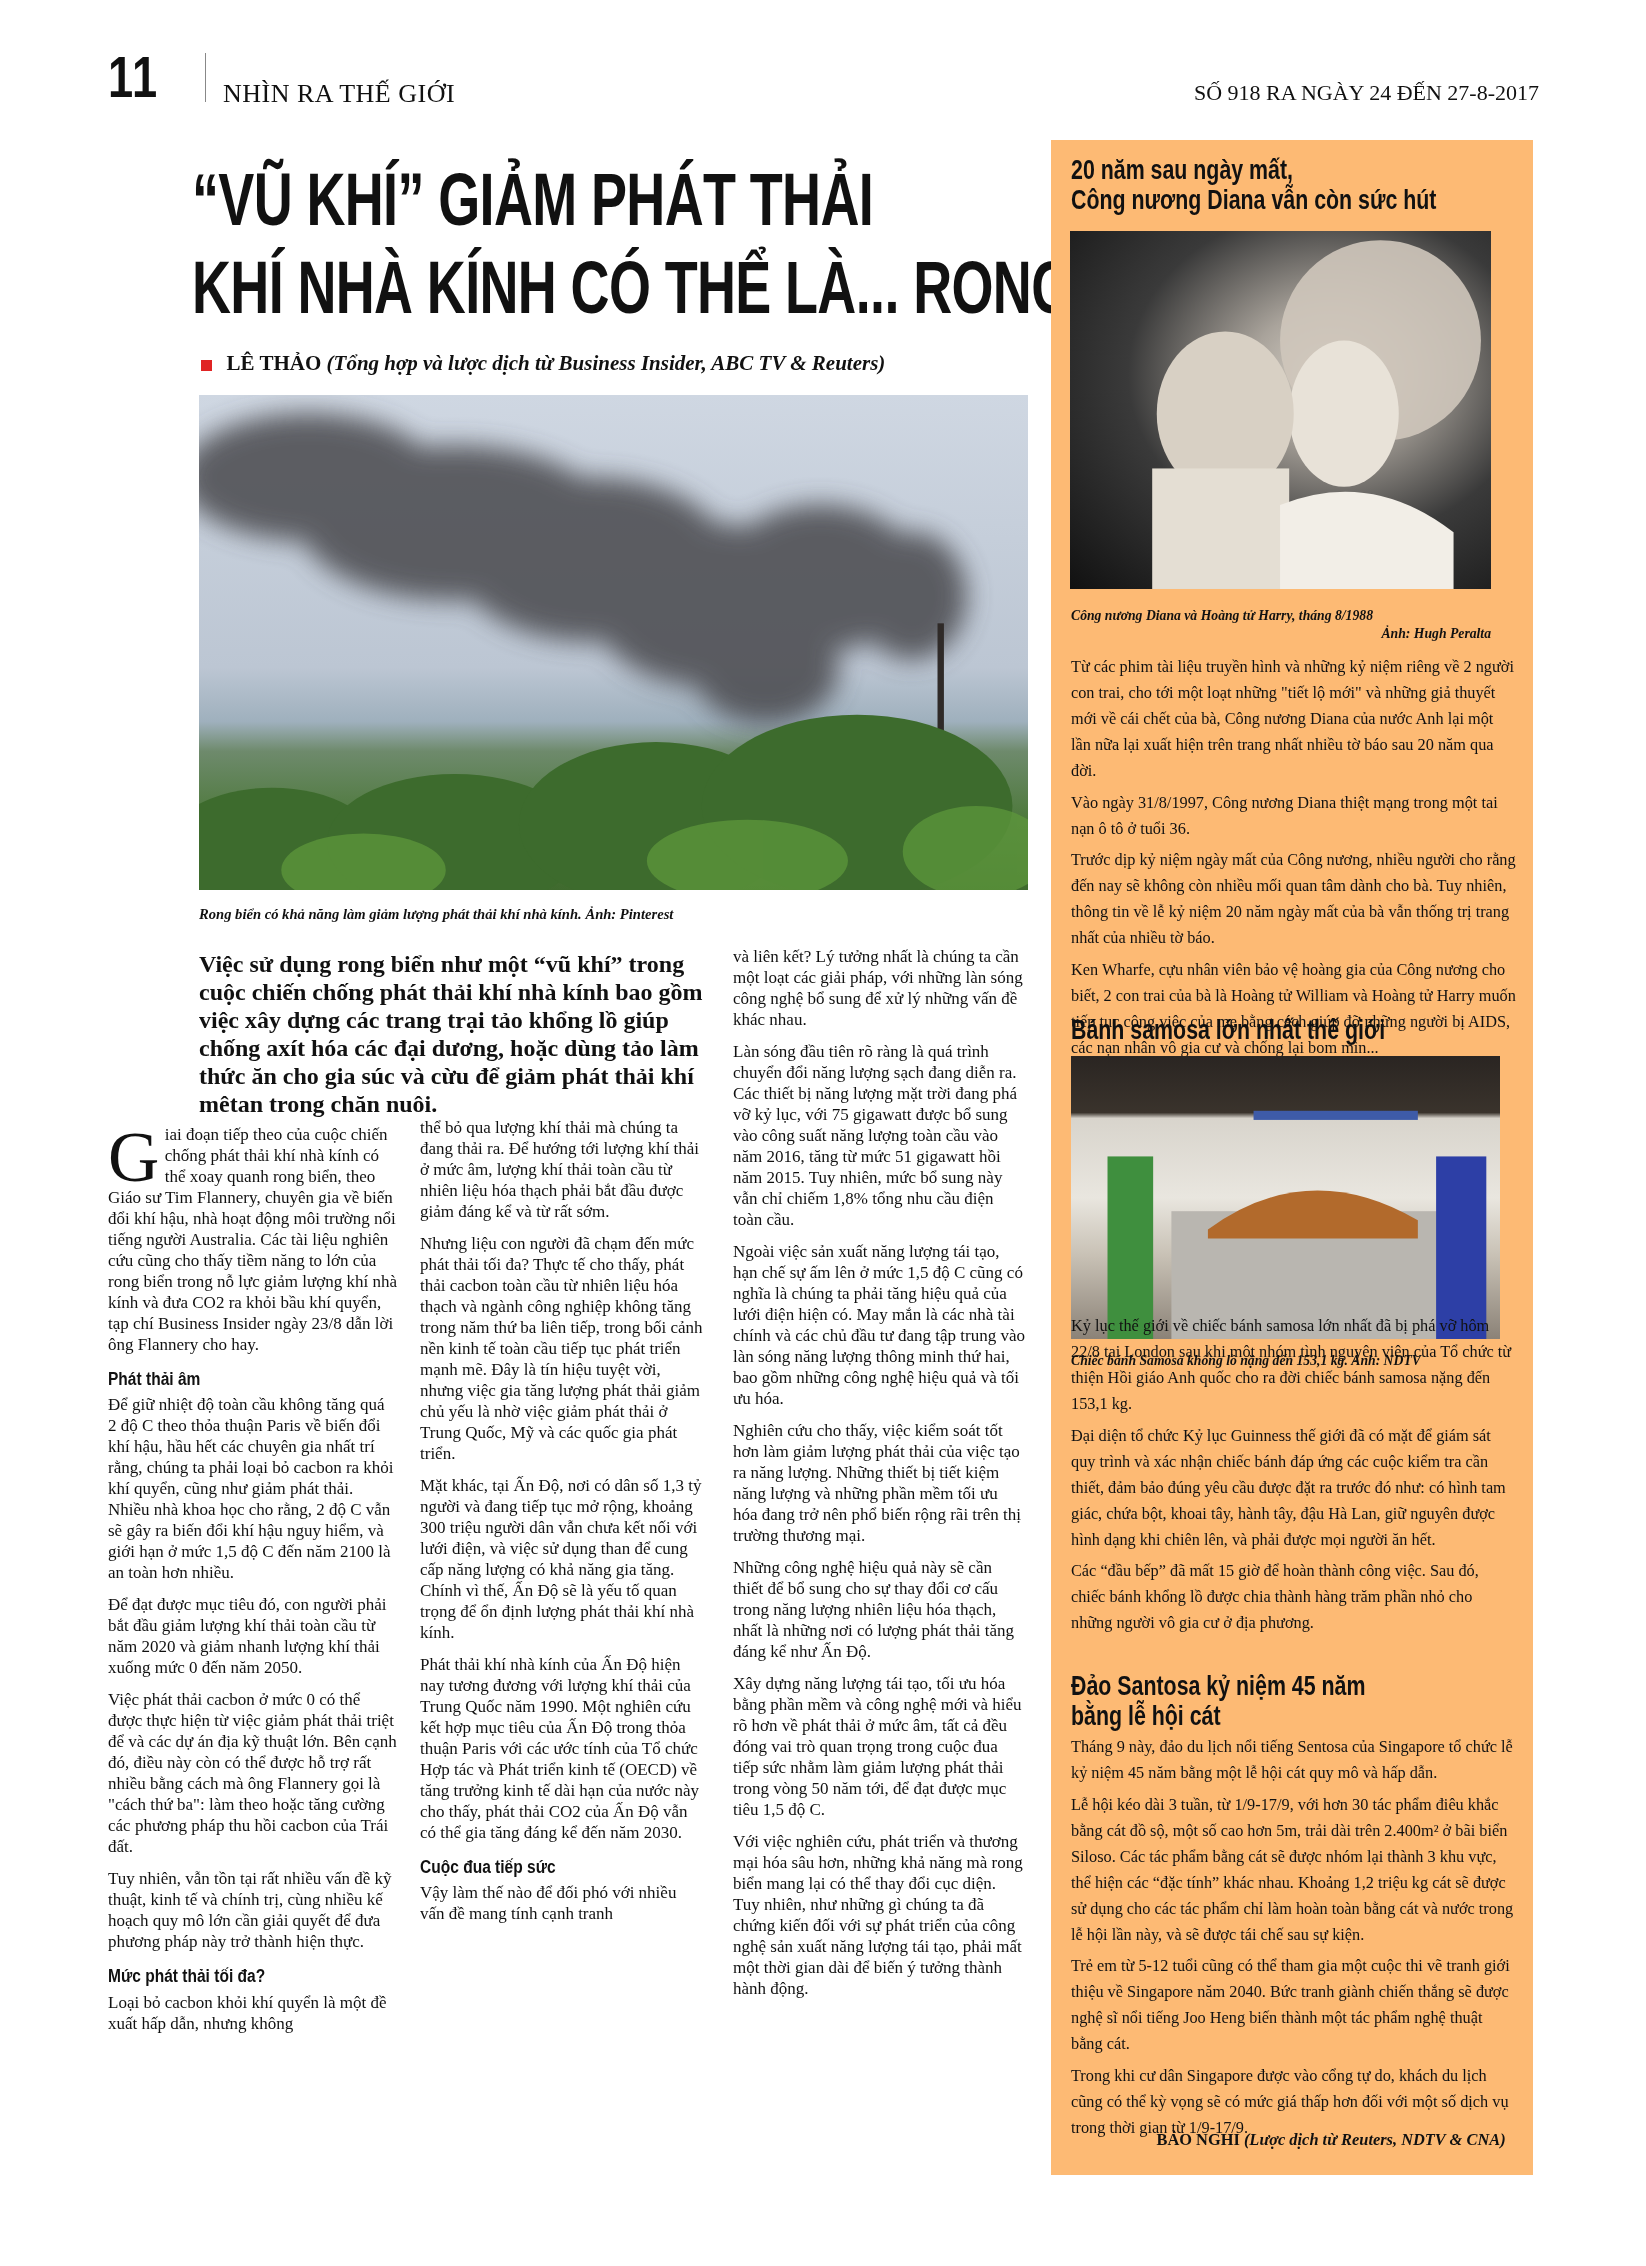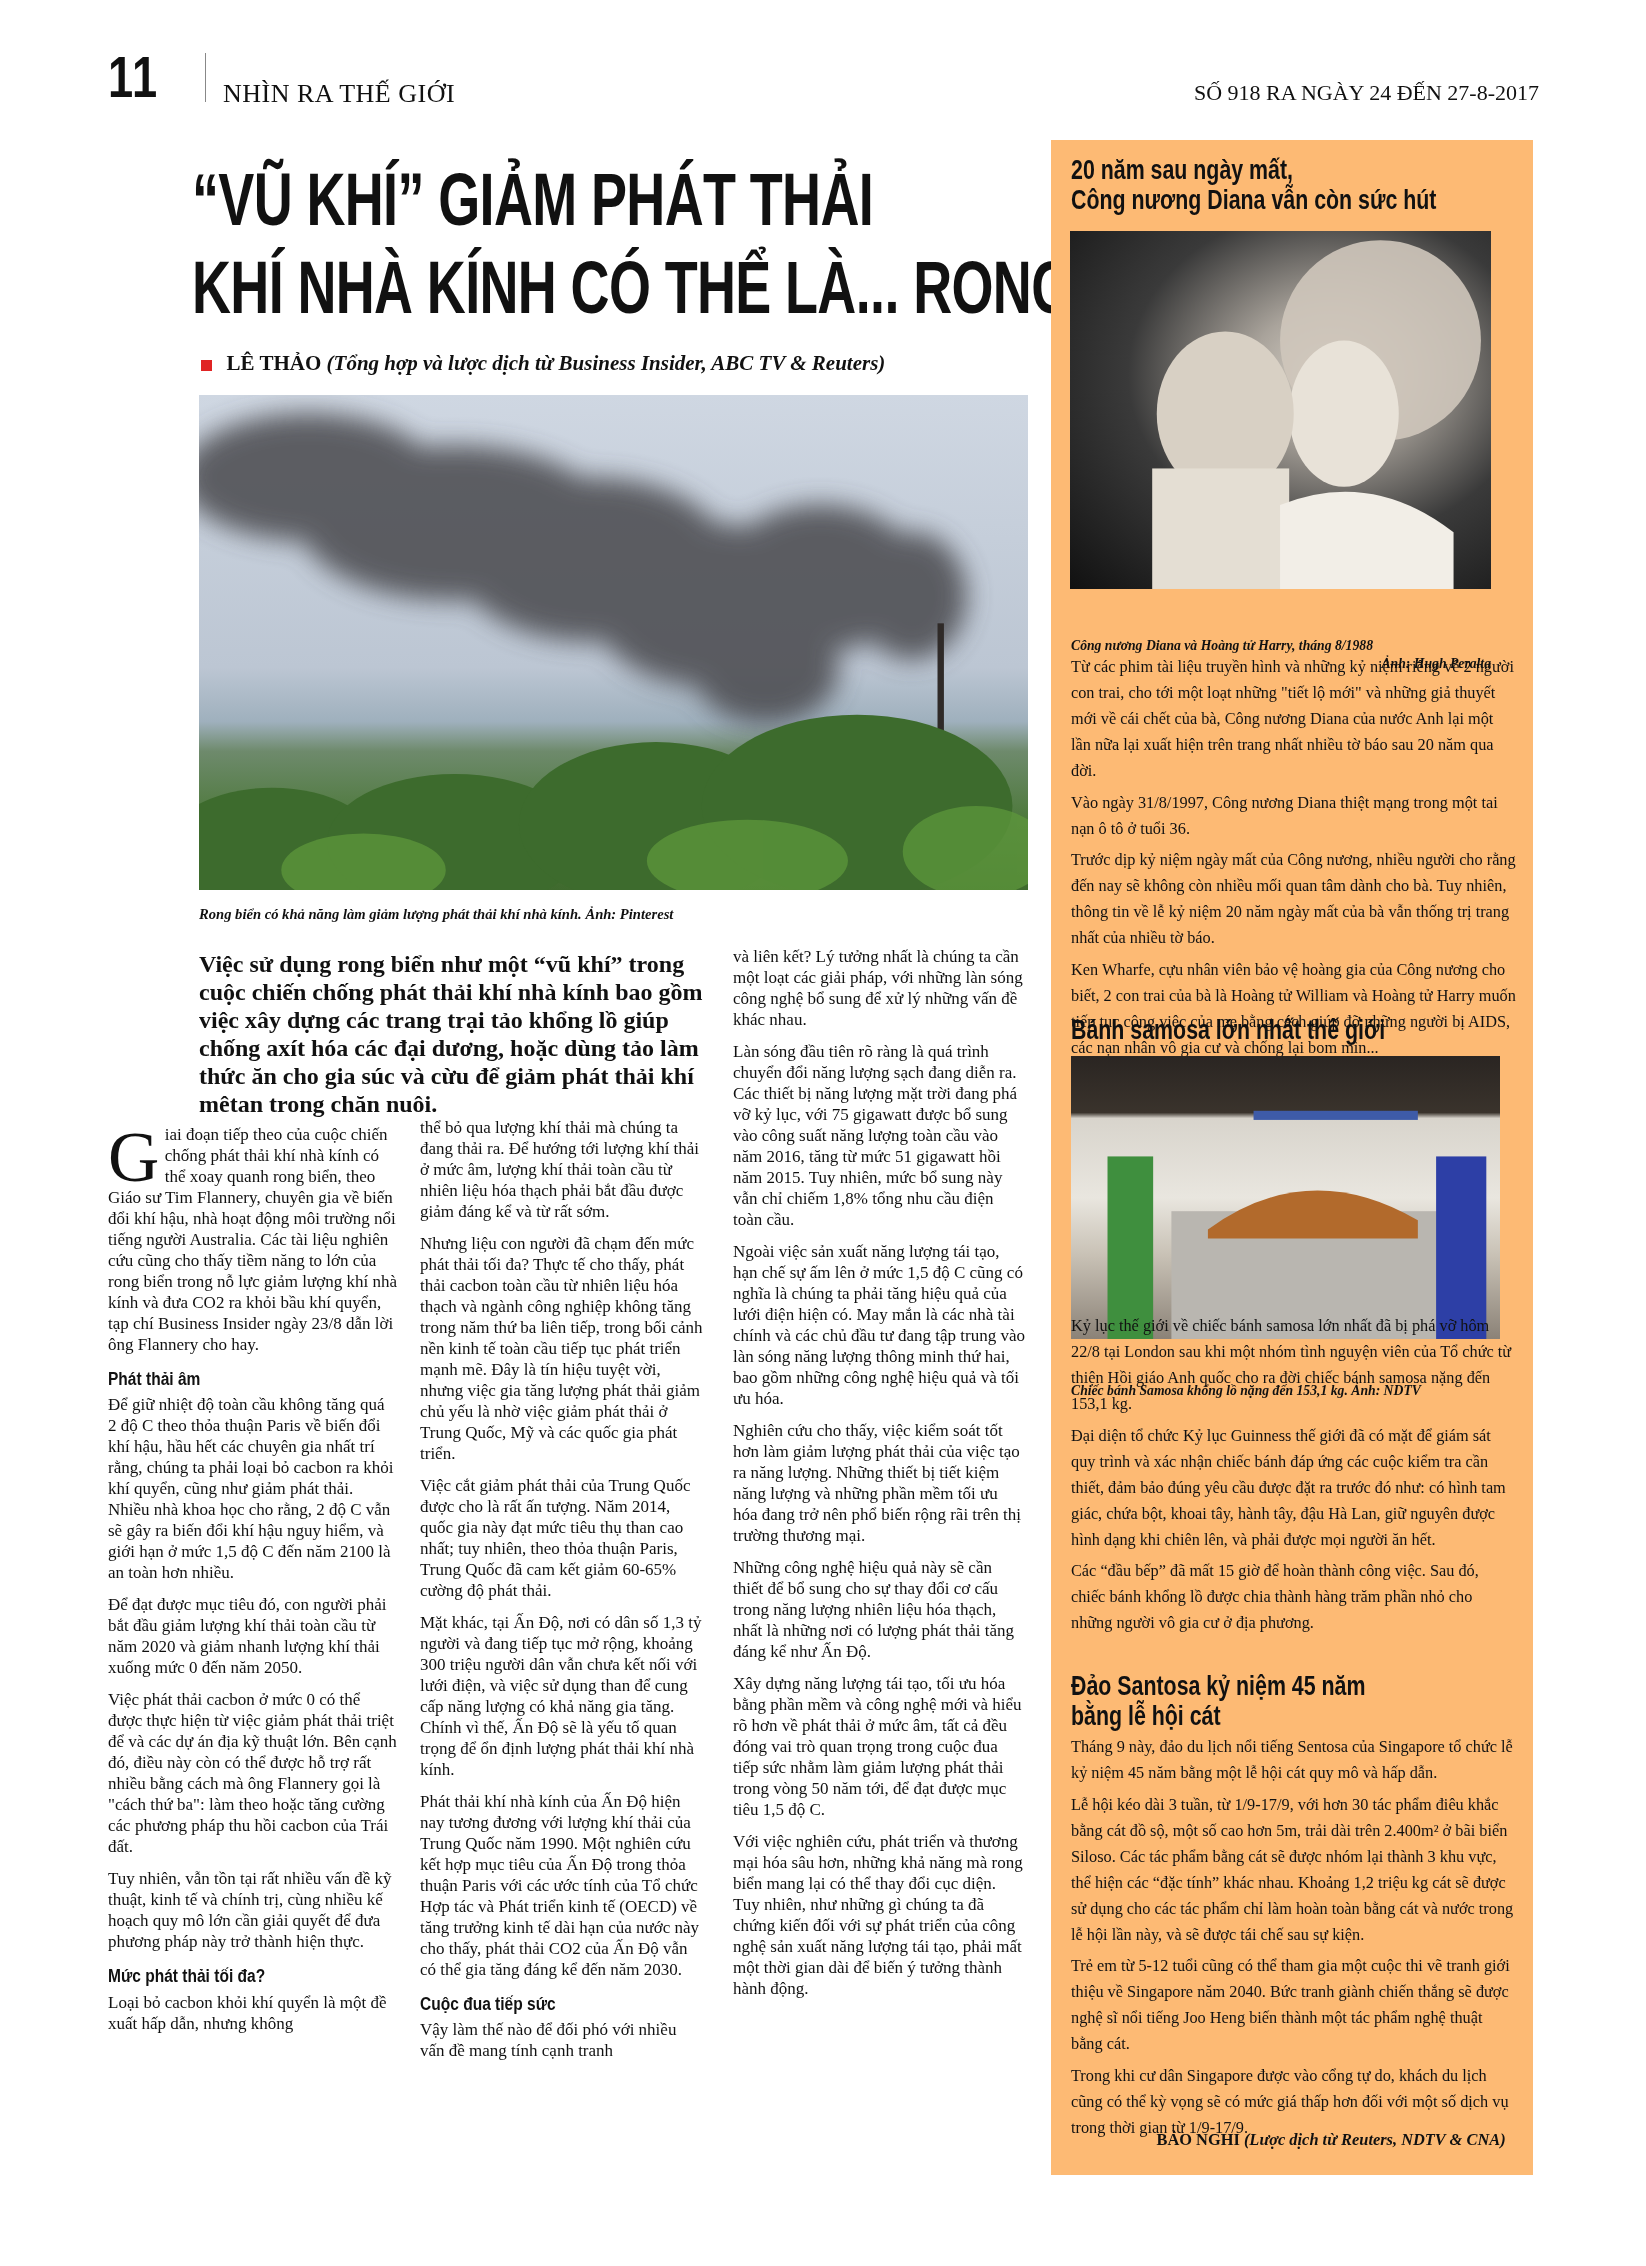--- a/index.html
+++ b/index.html
@@ -34,21 +34,21 @@
   #col1 { left:108px; top:1124px; width:289px; }
   #col2 { left:420px; top:1117px; width:285px; }
   #col3 { left:733px; top:946px; width:292px; }
   .dropcap { float:left; font-size:71px; line-height:58px; margin:3.7px 5.5px 0 0; font-family:"Liberation Serif", serif; }
 
   
   #sidebar { left:1051px; top:140px; width:482px; height:2035px; background:#fdba74; }
   .sb-title { position:absolute; left:20px; font-family:"Liberation Sans", sans-serif; font-weight:bold; font-size:27.4px; line-height:30px; transform:scaleX(0.78); transform-origin:left top; white-space:nowrap; }
   .sb-text { position:absolute; left:20px; width:446px; font-size:16.3px; line-height:26px; }
   .sb-text p { margin:0 0 5.5px 0; }
-  .sb-cap { position:absolute; left:20px; width:420px; font-size:13.7px; font-style:italic; font-weight:bold; line-height:20px;margin-top:30px; }
+  .sb-cap { position:absolute; left:20px; width:420px; font-size:13.7px; font-style:italic; font-weight:bold; line-height:20px; }
   #diana-photo { position:absolute; left:19px; top:91px; width:421px; height:358px; background:radial-gradient(ellipse at 62% 40%, #d8d2c8 0%, #a9a39b 22%, #3a3a3a 55%, #111 100%); overflow:hidden; }
   #samosa-photo { position:absolute; left:20px; top:916px; width:429px; height:283px; overflow:hidden; background:linear-gradient(#2a2522 0%, #3a332c 20%, #d8d4cc 22%, #e9e6df 50%, #c9c2b6 70%, #8b8277 100%); }
   #sb-sig { position:absolute; right:27.4px; width:439px; text-align:right; font-size:16.4px; font-weight:bold; }
   #sb-sig i { font-weight:bold; }
 </style>
 </head>
 <body>
 
 <div id="page-num" class="abs">11</div>
 <div id="hdr-rule" class="abs"></div>
@@ -105,21 +105,20 @@
   <p>Để đạt được mục tiêu đó, con người phải bắt đầu giảm lượng khí thải toàn cầu từ năm 2020 và giảm nhanh lượng khí thải xuống mức 0 đến năm 2050.</p>
   <p>Việc phát thải cacbon ở mức 0 có thể được thực hiện từ việc giảm phát thải triệt để và các dự án địa kỹ thuật lớn. Bên cạnh đó, điều này còn có thể được hỗ trợ rất nhiều bằng cách mà ông Flannery gọi là "cách thứ ba": làm theo hoặc tăng cường các phương pháp thu hồi cacbon của Trái đất.</p>
   <p>Tuy nhiên, vẫn tồn tại rất nhiều vấn đề kỹ thuật, kinh tế và chính trị, cùng nhiều kế hoạch quy mô lớn cần giải quyết để đưa phương pháp này trở thành hiện thực.</p>
   <h3>Mức phát thải tối đa?</h3>
   <p>Loại bỏ cacbon khỏi khí quyển là một đề xuất hấp dẫn, nhưng không</p>
 </div>
 
 <div id="col2" class="col">
   <p>thể bỏ qua lượng khí thải mà chúng ta đang thải ra. Để hướng tới lượng khí thải ở mức âm, lượng khí thải toàn cầu từ nhiên liệu hóa thạch phải bắt đầu được giảm đáng kể và từ rất sớm.</p>
   <p>Nhưng liệu con người đã chạm đến mức phát thải tối đa? Thực tế cho thấy, phát thải cacbon toàn cầu từ nhiên liệu hóa thạch và ngành công nghiệp không tăng trong năm thứ ba liên tiếp, trong bối cảnh nền kinh tế toàn cầu tiếp tục phát triển mạnh mẽ. Đây là tín hiệu tuyệt vời, nhưng việc gia tăng lượng phát thải giảm chủ yếu là nhờ việc giảm phát thải ở Trung Quốc, Mỹ và các quốc gia phát triển.</p>
-  <p>Việc cắt giảm phát thải của Trung Quốc được cho là rất ấn tượng. Năm 2014, quốc gia này đạt mức tiêu thụ than cao nhất; tuy nhiên, theo thỏa thuận Paris, Trung Quốc đã cam kết giảm 60-65% cường độ phát thải.</p>
   <p>Mặt khác, tại Ấn Độ, nơi có dân số 1,3 tỷ người và đang tiếp tục mở rộng, khoảng 300 triệu người dân vẫn chưa kết nối với lưới điện, và việc sử dụng than để cung cấp năng lượng có khả năng gia tăng. Chính vì thế, Ấn Độ sẽ là yếu tố quan trọng để ổn định lượng phát thải khí nhà kính.</p>
   <p>Phát thải khí nhà kính của Ấn Độ hiện nay tương đương với lượng khí thải của Trung Quốc năm 1990. Một nghiên cứu kết hợp mục tiêu của Ấn Độ trong thỏa thuận Paris với các ước tính của Tổ chức Hợp tác và Phát triển kinh tế (OECD) về tăng trưởng kinh tế dài hạn của nước này cho thấy, phát thải CO2 của Ấn Độ vẫn có thể gia tăng đáng kể đến năm 2030.</p>
   <h3>Cuộc đua tiếp sức</h3>
   <p>Vậy làm thế nào để đối phó với nhiều vấn đề mang tính cạnh tranh</p>
 </div>
 
 <div id="col3" class="col">
   <p>và liên kết? Lý tưởng nhất là chúng ta cần một loạt các giải pháp, với những làn sóng công nghệ bổ sung để xử lý những vấn đề khác nhau.</p>
   <p>Làn sóng đầu tiên rõ ràng là quá trình chuyển đổi năng lượng sạch đang diễn ra. Các thiết bị năng lượng mặt trời đang phá vỡ kỷ lục, với 75 gigawatt được bổ sung vào công suất năng lượng toàn cầu vào năm 2016, tăng từ mức 51 gigawatt hồi năm 2015. Tuy nhiên, mức bổ sung này vẫn chỉ chiếm 1,8% tổng nhu cầu điện toàn cầu.</p>
   <p>Ngoài việc sản xuất năng lượng tái tạo, hạn chế sự ấm lên ở mức 1,5 độ C cũng có nghĩa là chúng ta phải tăng hiệu quả của lưới điện hiện có. May mắn là các nhà tài chính và các chủ đầu tư đang tập trung vào làn sóng năng lượng thông minh thứ hai, bao gồm những công nghệ hiệu quả và tối ưu hóa.</p>

